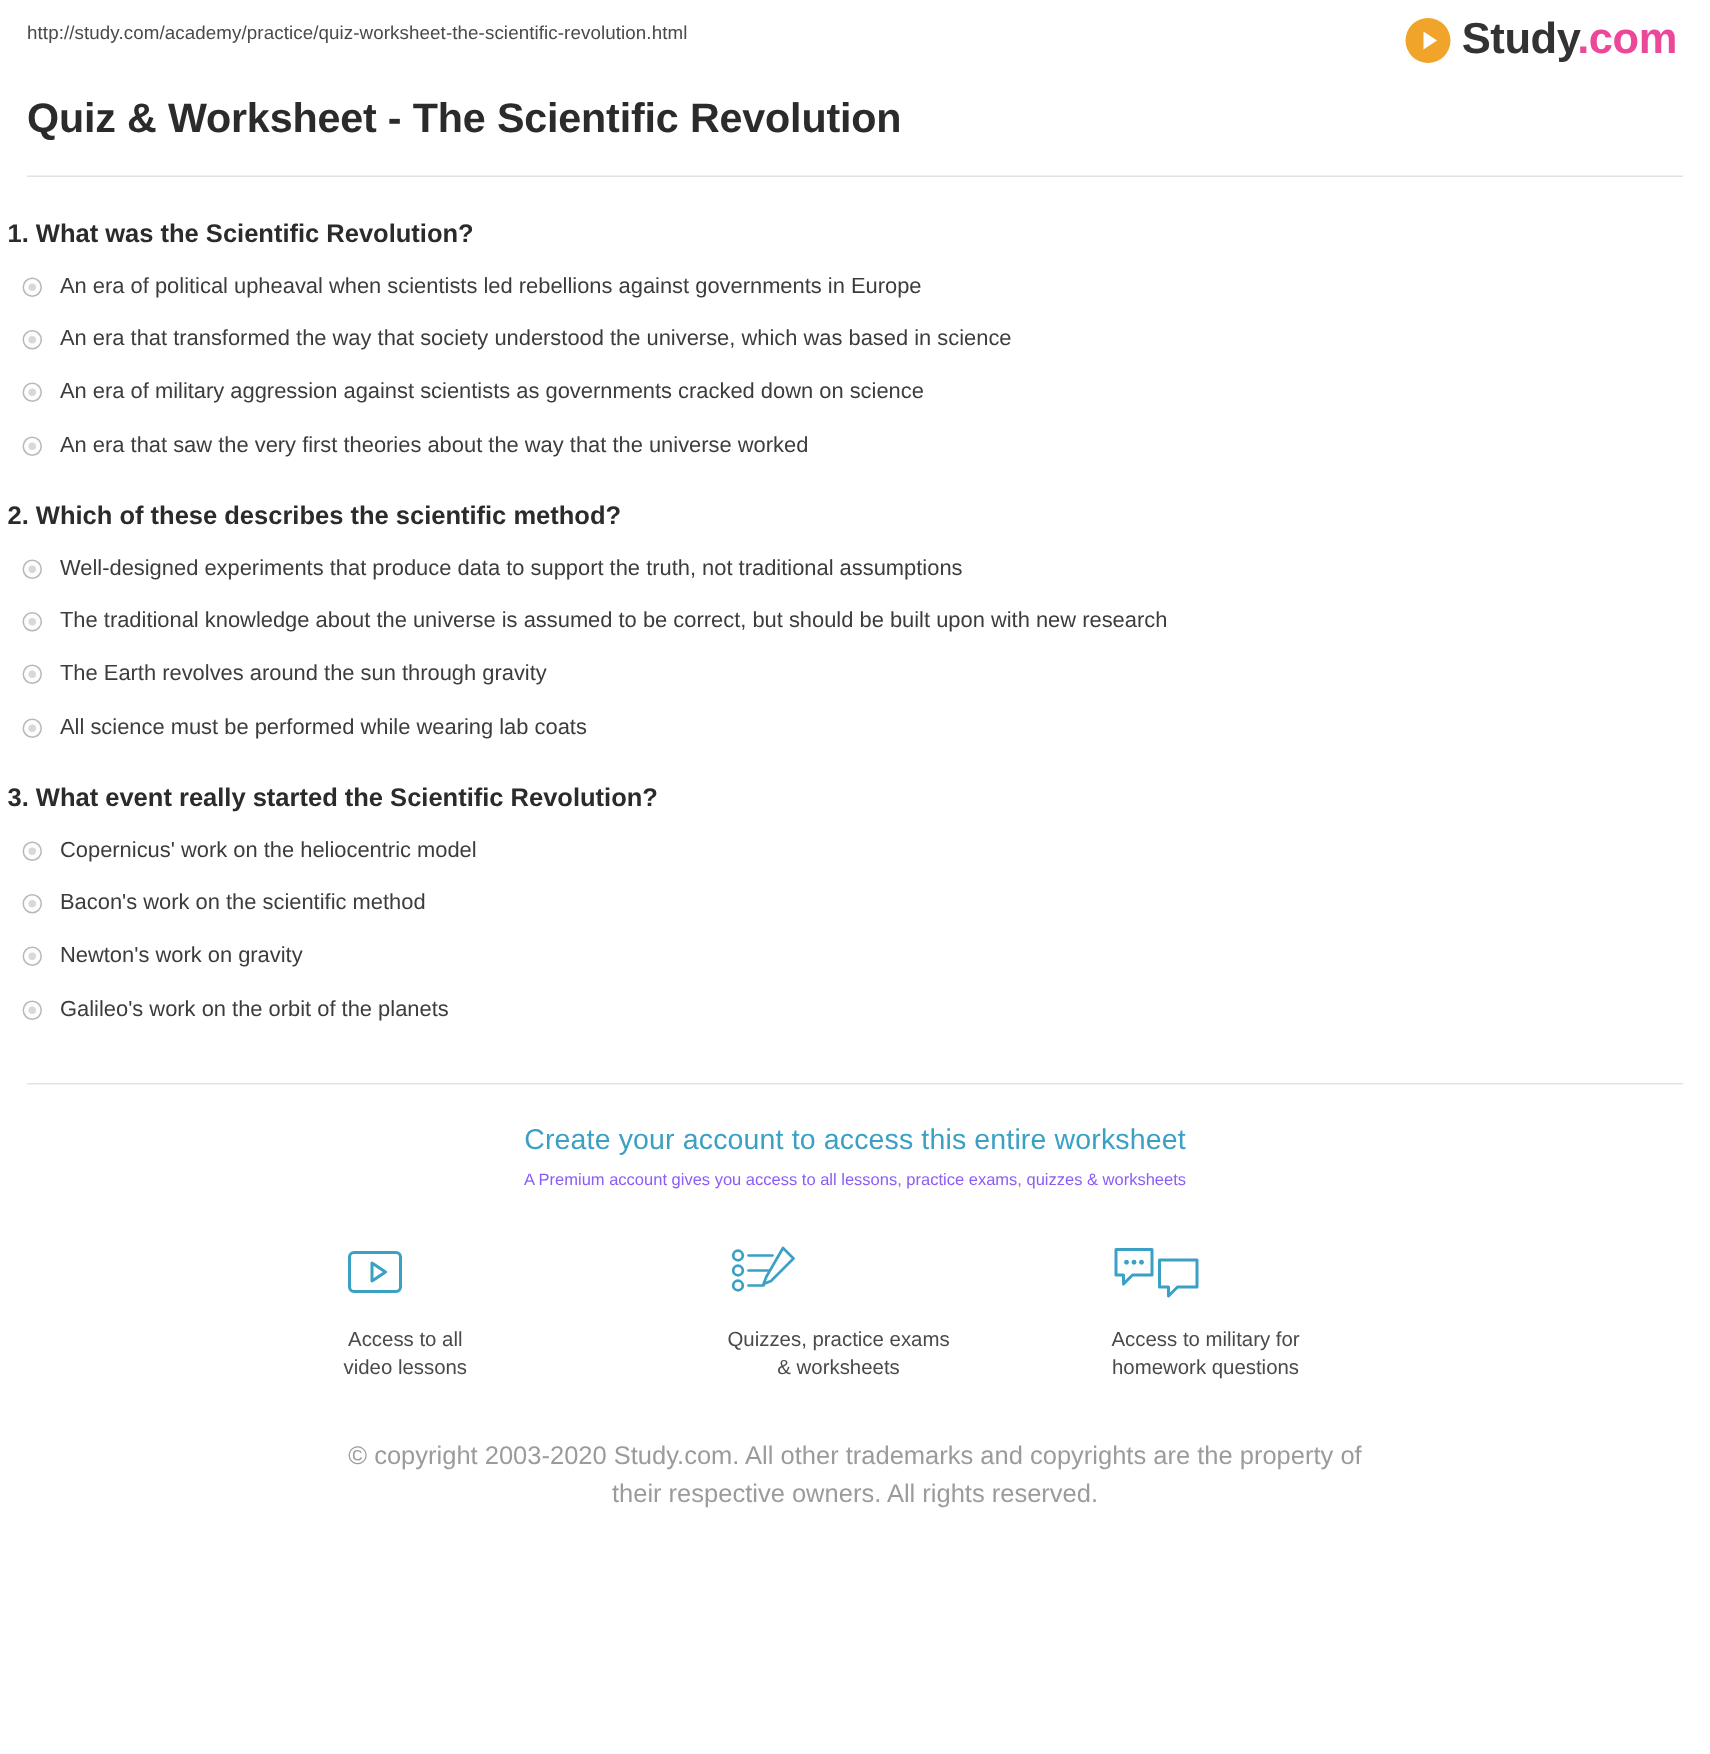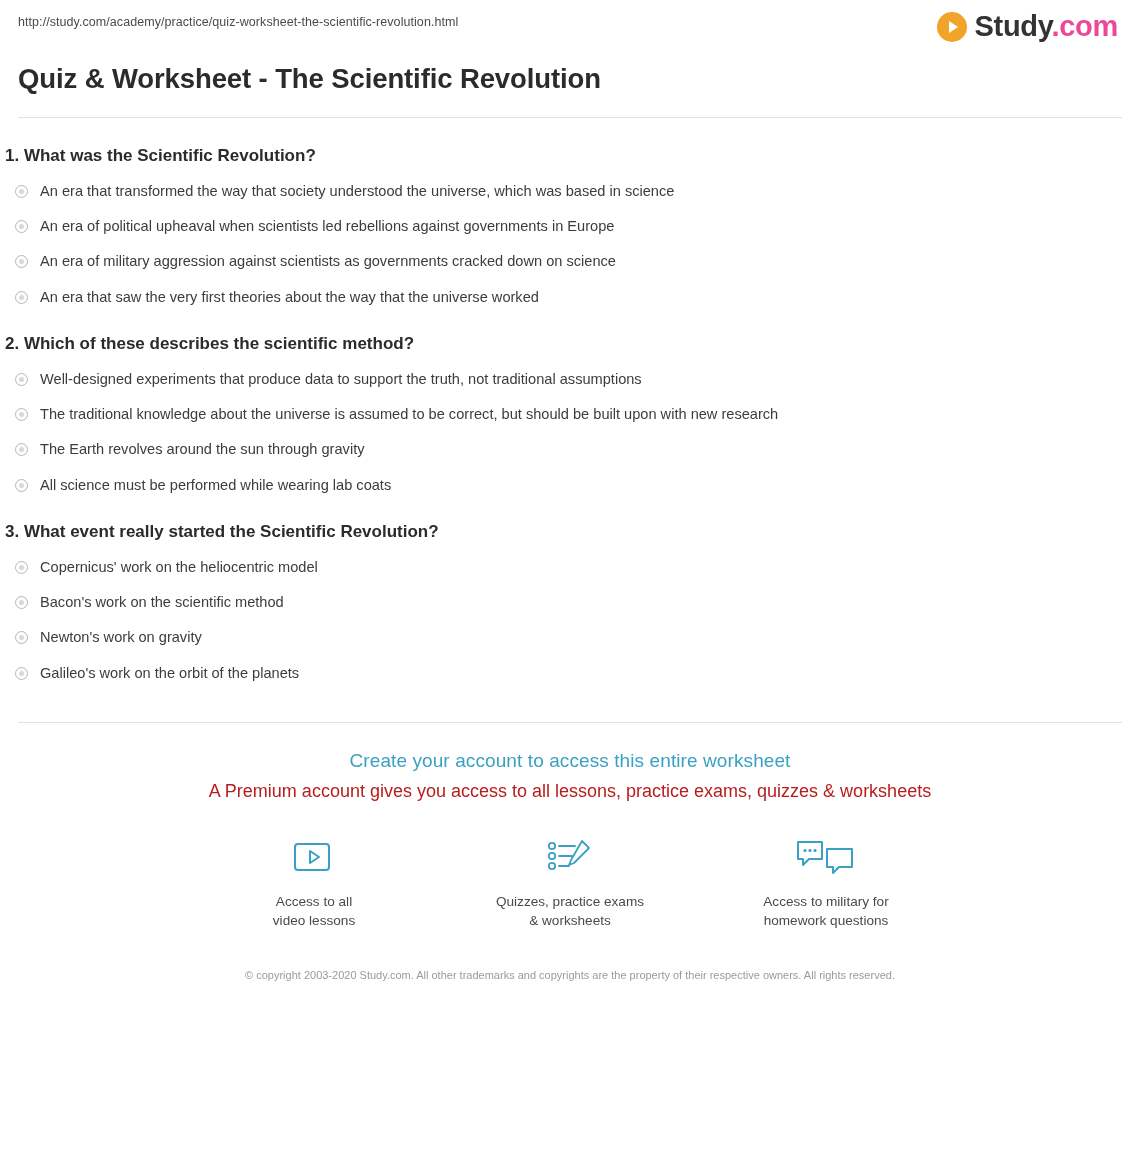--- a/index.html
+++ b/index.html
@@ -138,54 +138,54 @@
   .cta {
     text-align: center;
     padding-top: 27px;
   }
   .cta-head {
     font-size: 19px;
     color: #3aa0c4;
     letter-spacing: 0.005em;
   }
   .cta-sub {
-    font-size: 18px;
-    color: #b91c1c;
+    font-size: 11px;
+    color: #8b5cf6;
     margin-top: 9px;
   }
   .benefits {
     display: flex;
     justify-content: center;
     gap: 86px;
     margin-top: 33px;
   }
   .benefit {
     width: 170px;
     display: flex;
     flex-direction: column;
-    align-items: center;
+    align-items: flex-start;
   }
   .benefit-icon {
     height: 46px;
     display: flex;
     align-items: center;
     justify-content: center;
   }
   .benefit-label {
     margin-top: 11px;
     font-size: 13.6px;
     color: #4a4a4a;
     line-height: 1.4;
     text-align: center;
   }
   .copyright {
     margin: 38px auto 0 auto;
     width: 700px;
     text-align: center;
-    font-size: 11px;
+    font-size: 17px;
     color: #9b9b9b;
     line-height: 1.45;
   }
 </style>
 </head>
 <body>
 
 <div class="page">
 
   <div class="top-bar">
@@ -198,25 +198,25 @@
 
   <h1 class="title">Quiz &amp; Worksheet - The Scientific Revolution</h1>
   <hr class="title-rule">
 
   <div class="questions">
 
     <div class="question-block">
       <div class="question-text">1. What was the Scientific Revolution?</div>
       <div class="choice">
         <span class="radio"></span>
+        <span class="choice-text">An era of political upheaval when scientists led rebellions against governments in Europe</span>
+      </div>
+      <div class="choice">
+        <span class="radio"></span>
         <span class="choice-text">An era that transformed the way that society understood the universe, which was based in science</span>
-      </div>
-      <div class="choice">
-        <span class="radio"></span>
-        <span class="choice-text">An era of political upheaval when scientists led rebellions against governments in Europe</span>
       </div>
       <div class="choice">
         <span class="radio"></span>
         <span class="choice-text">An era of military aggression against scientists as governments cracked down on science</span>
       </div>
       <div class="choice">
         <span class="radio"></span>
         <span class="choice-text">An era that saw the very first theories about the way that the universe worked</span>
       </div>
     </div>

